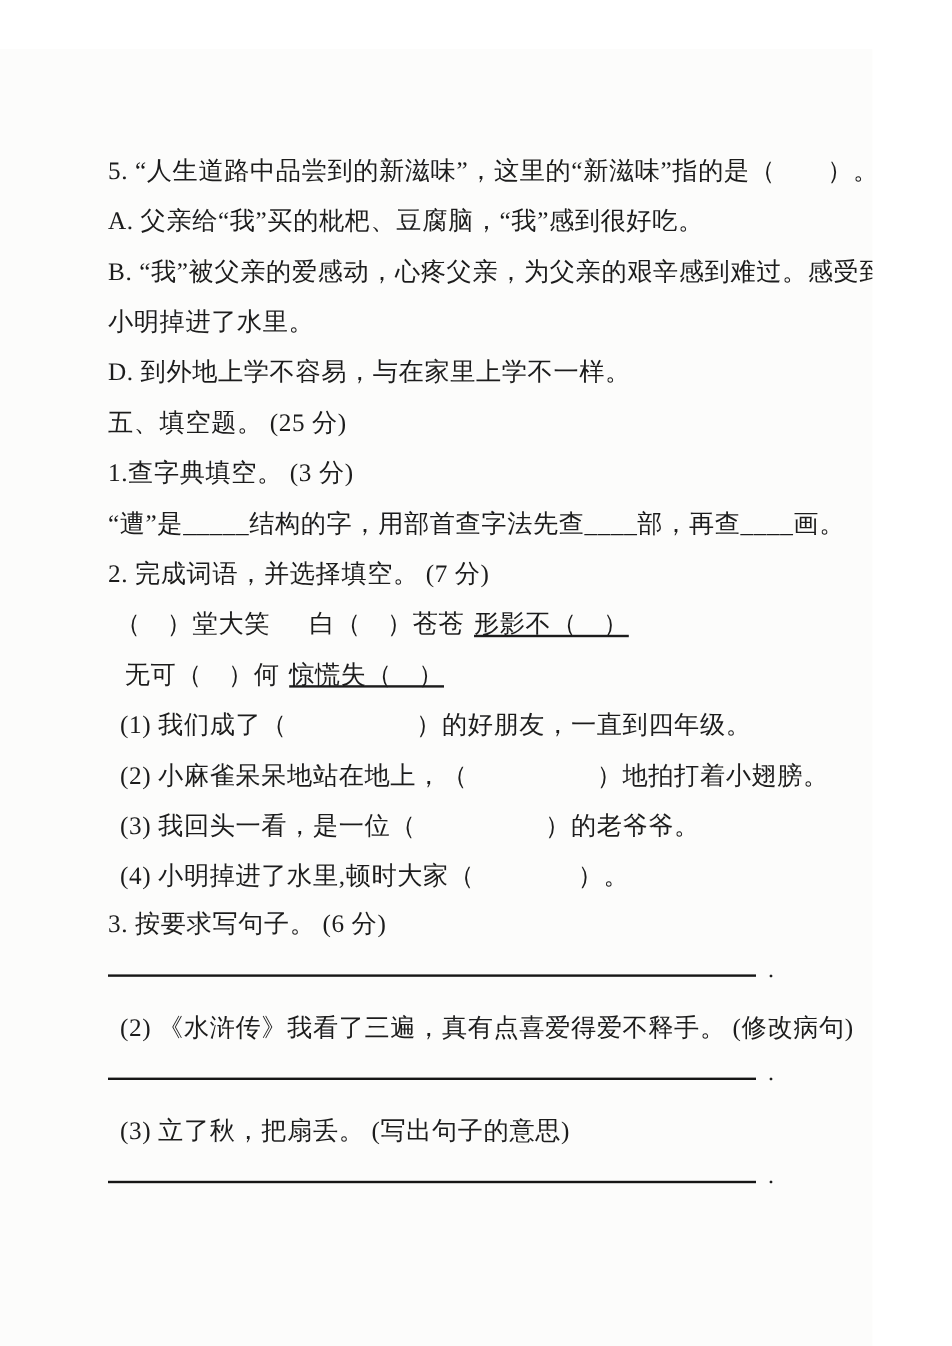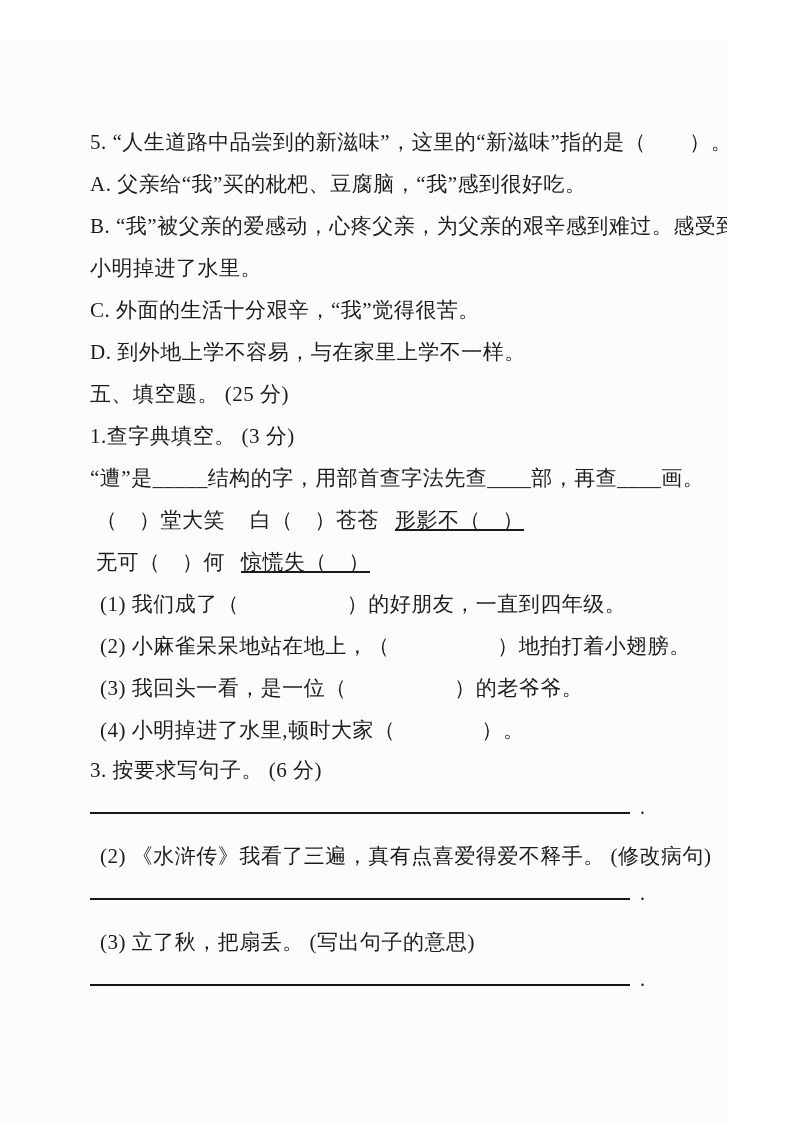--- a/index.html
+++ b/index.html
@@ -22,21 +22,21 @@
     white-space: pre;
     letter-spacing: 0.5px;
   }
   .tight {
     height: 38px;
     line-height: 38px;
   }
   .indent { padding-left: 10px; }
   .word-row { display: flex; padding-left: 6px; }
   .word-row .c1 { width: 154px; }
-  .word-row .c2 { width: 145px; }
+  .word-row .c2 { width: 145px; text-align: center; }
   .word-row .c3 { flex: 1; text-decoration: underline; }
   .answer-row {
     height: 48px;
     white-space: nowrap;
   }
   .rule {
     display: inline-block;
     width: 540px;
     height: 23px;
     border-bottom: 2px solid #161616;
@@ -50,30 +50,30 @@
 </head>
 <body>
 
 <div class="page">
 
   <section>
     <div class="line">5. “人生道路中品尝到的新滋味”，这里的“新滋味”指的是（　　）。</div>
     <div class="line">A. 父亲给“我”买的枇杷、豆腐脑，“我”感到很好吃。</div>
     <div class="line">B. “我”被父亲的爱感动，心疼父亲，为父亲的艰辛感到难过。感受到了“我”</div>
     <div class="line">小明掉进了水里。</div>
-    <div class="line">C. 外面的生活十分艰辛，“我”觉得很苦。</div>
     <div class="line">D. 到外地上学不容易，与在家里上学不一样。</div>
   </section>
 
   <section>
     <div class="line">五、填空题。 (25 分)</div>
 
     <div class="line">1.查字典填空。 (3 分)</div>
     <div class="line">“遭”是_____结构的字，用部首查字法先查____部，再查____画。</div>
 
+    <div class="line">2. 完成词语，并选择填空。 (7 分)</div>
     <div class="line word-row">
       <span class="c1">（　）堂大笑</span>
       <span class="c2">白（　）苍苍</span>
       <span class="c3">形影不（　）</span>
     </div>
     <div class="line word-row">
       <span class="c2">无可（　）何</span>
       <span class="c3">惊慌失（　）</span>
     </div>
     <div class="line indent">(1) 我们成了（　　　　　）的好朋友，一直到四年级。</div>

